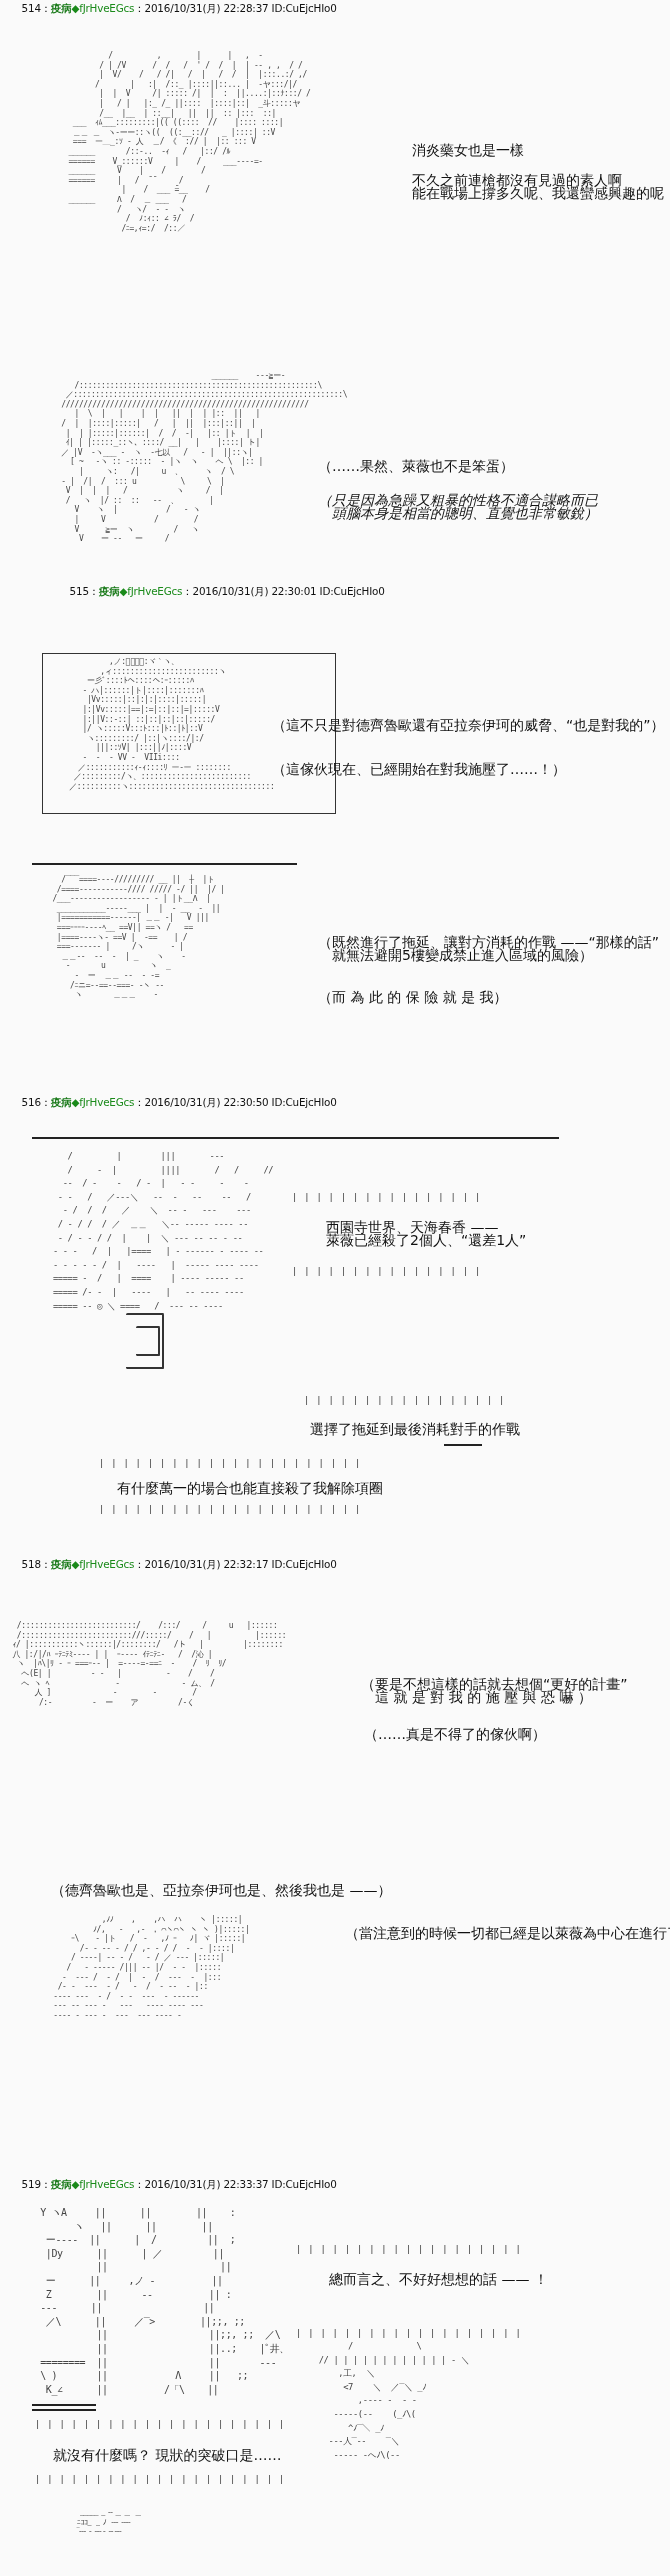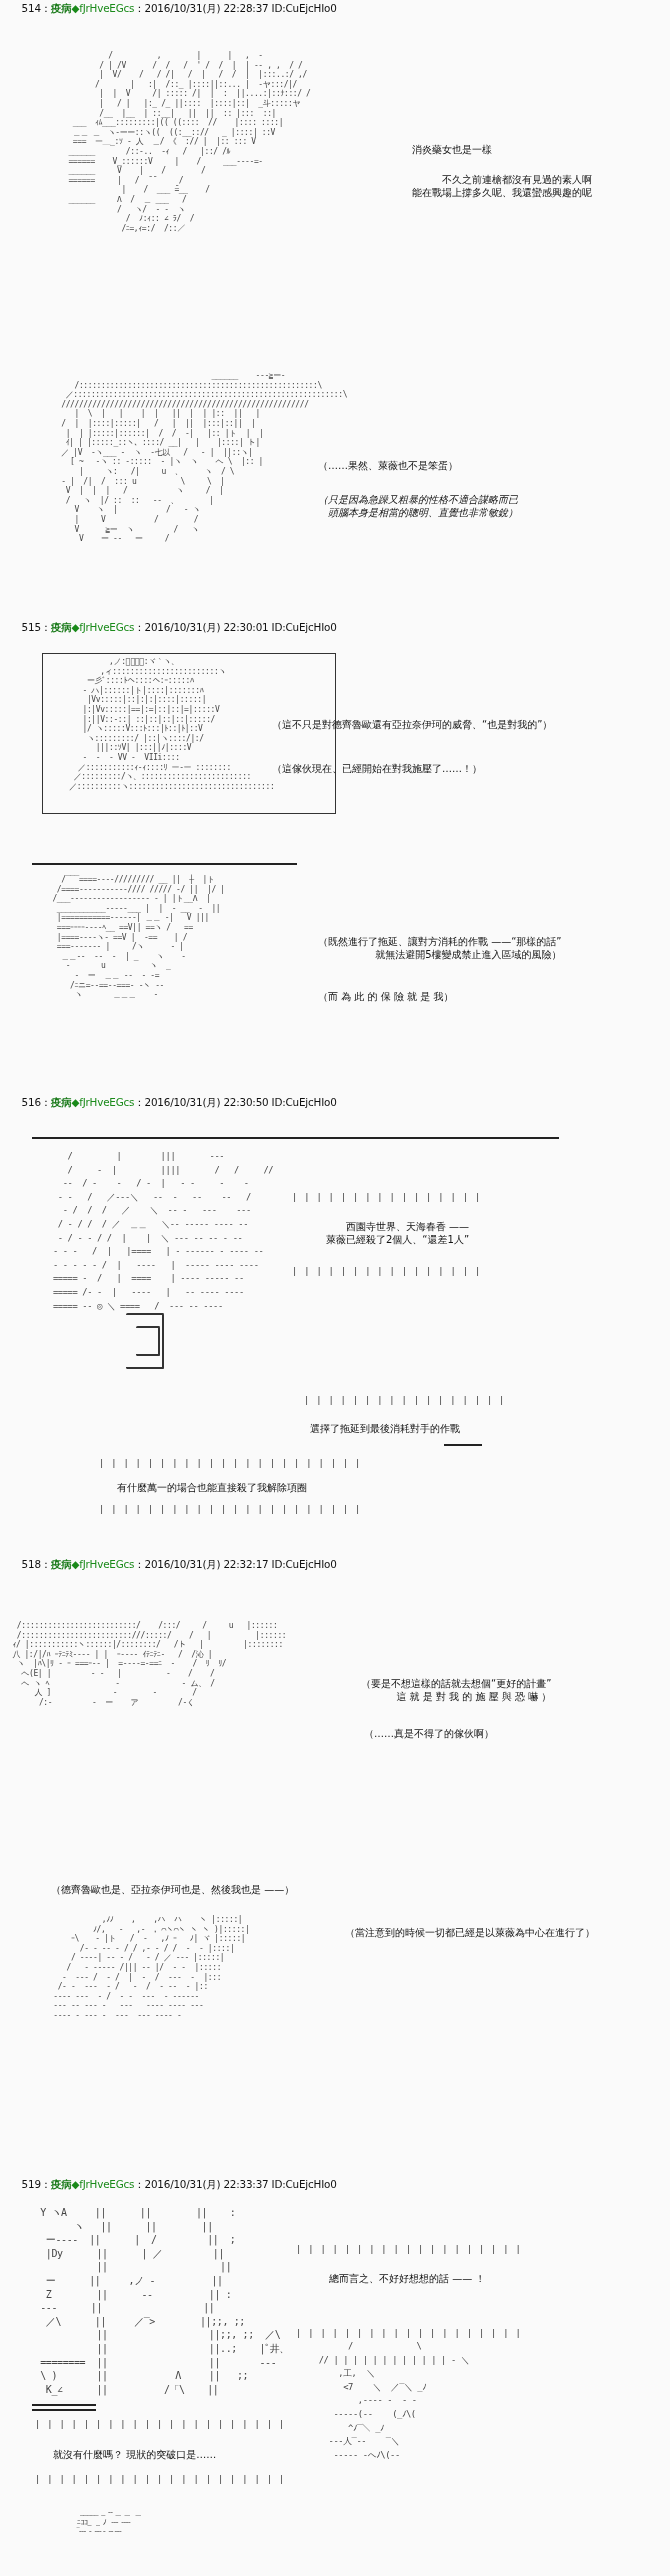--- a/index.html
+++ b/index.html
@@ -3,21 +3,21 @@
 <meta charset="utf-8">
 <style>
   * { box-sizing: border-box; margin: 0; padding: 0; }
   html, body { width: 671px; height: 2576px; background: #fafafa; overflow: hidden; }
   body { position: relative; font-family: "DejaVu Sans", sans-serif; color: #111; }
   .post-header { position: absolute; left: 1.6px; font-size: 10.4px; line-height: 12.8px; white-space: nowrap; letter-spacing: -0.2px; }
   .post-header .num { color: #111; padding-left: 20px; }
   .post-header .name { color: #1a7a1a; font-weight: bold; }
   .post-header .trip { color: #1a8a1a; }
   .post-header .meta { color: #111; }
-  .txt { position: absolute; font-size: 10px; line-height: 12.8px; white-space: pre; color: #111; text-align: right; }
+  .txt { position: absolute; font-size: 14px; line-height: 12.8px; white-space: pre; color: #111; }
   .aa { position: absolute; font-family: "DejaVu Sans Mono", monospace; font-size: 8px; line-height: 9.6px; white-space: pre; color: #444; letter-spacing: -0.4px; }
   .rule { position: absolute; height: 1.6px; background: #222; }
   .box { position: absolute; border: 0.8px solid #333; }
   .hatch { position: absolute; font-family: "DejaVu Sans Mono", monospace; font-size: 8.8px; line-height: 9.6px; white-space: pre; color: #333; overflow: hidden; letter-spacing: 0.8px; }
   .squiggle { position: absolute; border: 2.4px solid #333; border-radius: 1.6px; }
 </style>
 </head>
 <body>
 
 <div class="post-header" style="top:1.6px;">
@@ -60,21 +60,21 @@
     V  |  |  |   /           ヽ     /  |
     /   ヽ  |/ ::  ::   ‐‐  、       |
       V    ヽ  |           /   ‐ ヽ
       |     V           /        /
       V      ≧ー  ヽ         /   ヽ
        V    ー ‐‐   ー     /</div>
 <div class="txt" style="left:318px; top:460px;">（……果然、萊薇也不是笨蛋）</div>
 <div class="txt" style="left:318px; top:494px;font-style:italic;">（只是因為急躁又粗暴的性格不適合謀略而已
 　頭腦本身是相當的聰明、直覺也非常敏銳）</div>
 
-<div class="post-header" style="top:621px;">
+<div class="post-header" style="top:585px;margin-left:48px;">
   <span class="num">515</span><span>：</span><span class="name">疫病</span><span class="trip">◆fJrHveEGcs</span><span class="meta">：2016/10/31(月) 22:30:01 ID:CuEjcHIo0</span>
 </div>
 <div class="box" style="left:42px; top:653px; width:294px; height:161px;"></div>
 <div class="aa" style="left:56px; top:657px;">            ,ノ:ィﾞｨｨ:ヾ｀ヽ、
           ,ィ::::::::::::::::::::::::ヽ
        ー彡ﾞ::::ﾄヘ::::ヘ:ｰ:::::ﾊ
       ‐ ハ|::::::|ト|::::|:::::::ﾊ
        |Vv:::::|::|:|:|::::|:::::|
       |:|Vv:::::|==|:=|::|::|=|:::::V
       |:||V::‐::| ::|::|::|::|:::::/

